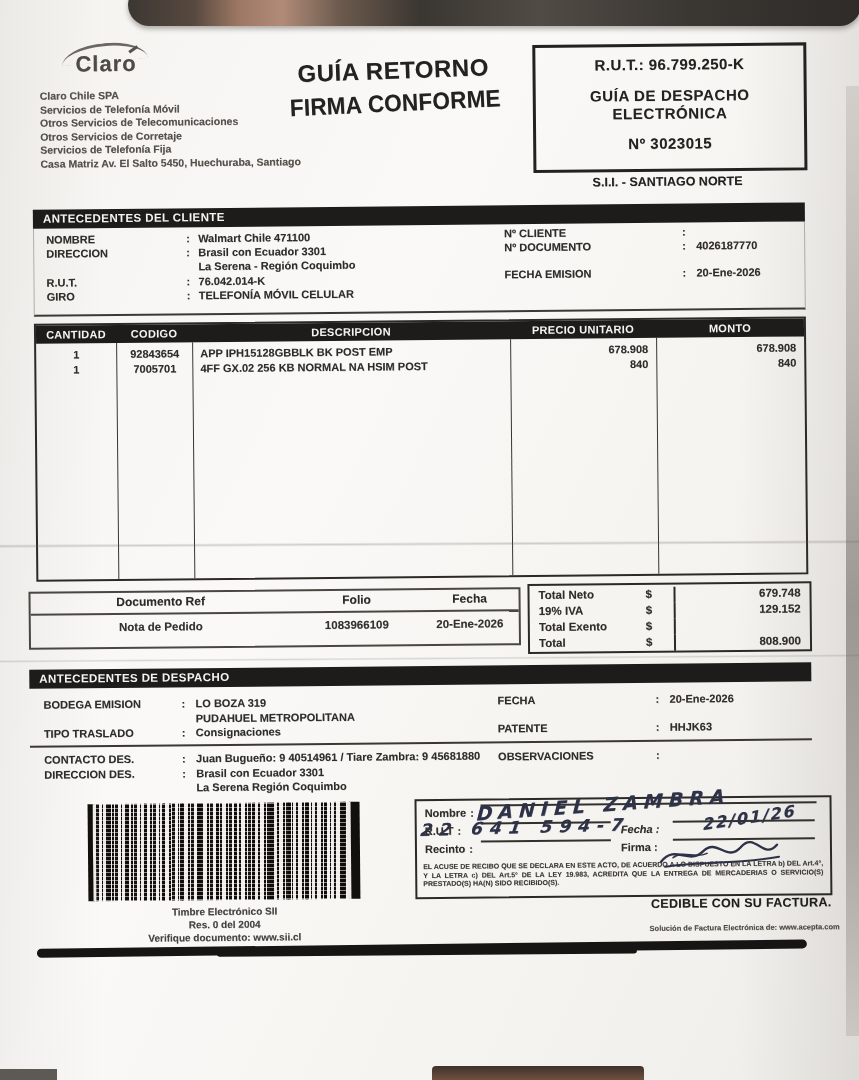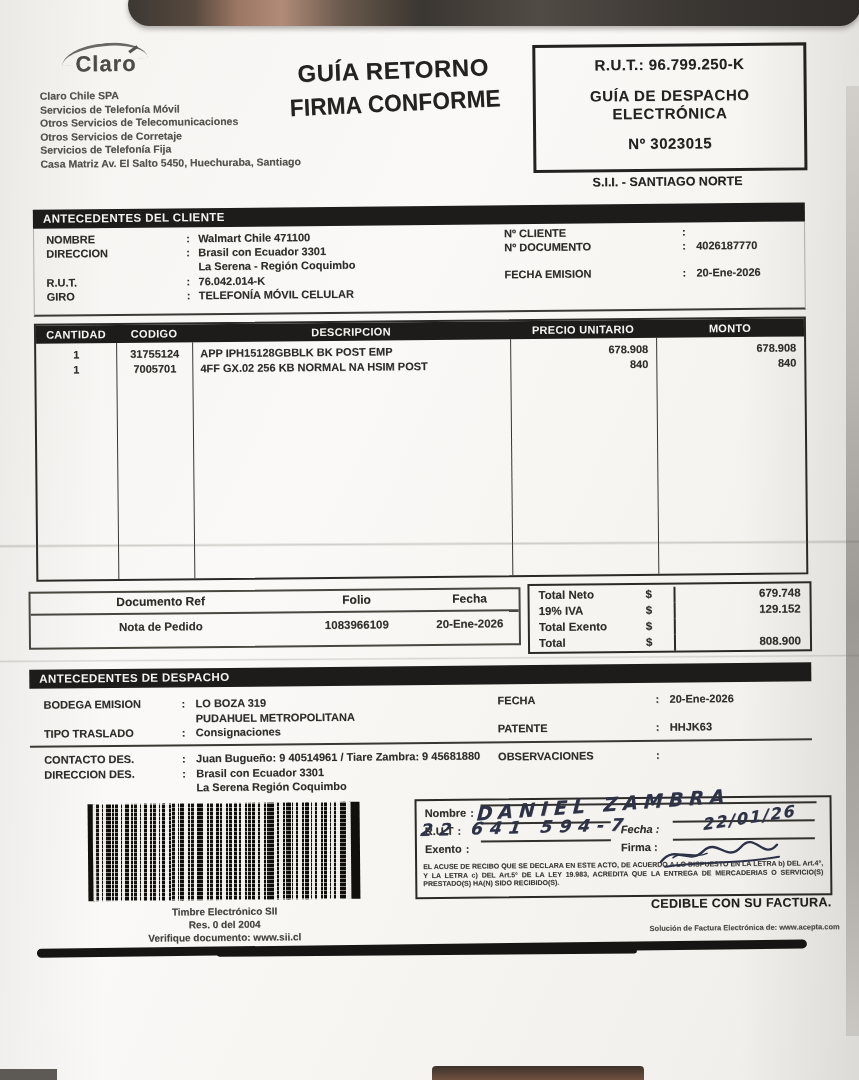--- a/index.html
+++ b/index.html
@@ -242,21 +242,21 @@
         <div>DESCRIPCION</div>
         <div>PRECIO UNITARIO</div>
         <div>MONTO</div>
       </div>
       <div class="items-body">
         <div class="icol">
           <div class="icell tc">1</div>
           <div class="icell tc">1</div>
         </div>
         <div class="icol">
-          <div class="icell tc">31755124</div>
+          <div class="icell tc">92843654</div>
           <div class="icell tc">7005701</div>
         </div>
         <div class="icol">
           <div class="icell tl">APP IPH15128GBBLK BK POST EMP</div>
           <div class="icell tl">4FF GX.02 256 KB NORMAL NA HSIM POST</div>
         </div>
         <div class="icol">
           <div class="icell tr">678.908</div>
           <div class="icell tr">840</div>
         </div>
@@ -368,21 +368,21 @@
       <div>Verifique documento: www.sii.cl</div>
     </div>
 
     <div class="receipt">
       <span class="r-lbl r-col" style="left:8px;top:6px;">Nombre</span>
       <div class="uline" style="left:64px;top:4px;width:336px;"></div>
       <span class="r-lbl r-col" style="left:8px;top:24px;">R.U.T</span>
       <div class="uline" style="left:64px;top:22px;width:130px;"></div>
       <span class="r-lbl" style="left:204px;top:24px;font-style:italic;">Fecha :</span>
       <div class="uline" style="left:256px;top:22px;width:142px;"></div>
-      <span class="r-lbl r-col" style="left:8px;top:42px;">Exento</span>
+      <span class="r-lbl r-col" style="left:8px;top:42px;">Recinto</span>
       <div class="uline" style="left:64px;top:40px;width:130px;"></div>
       <span class="r-lbl" style="left:204px;top:42px;">Firma :</span>
       <div class="uline" style="left:256px;top:40px;width:142px;"></div>
       <div class="legal">EL ACUSE DE RECIBO QUE SE DECLARA EN ESTE ACTO, DE ACUERDO A LO DISPUESTO EN LA LETRA b) DEL Art.4°, Y LA LETRA c) DEL Art.5° DE LA LEY 19.983, ACREDITA QUE LA ENTREGA DE MERCADERIAS O SERVICIO(S) PRESTADO(S) HA(N) SIDO RECIBIDO(S).</div>
     </div>
 
     <div class="ink ink-nombre">DANIEL ZAMBRA</div>
     <div class="ink ink-rut">22 641 594-7</div>
     <div class="ink ink-fecha">22/01/26</div>
     <div class="ink-firma">

